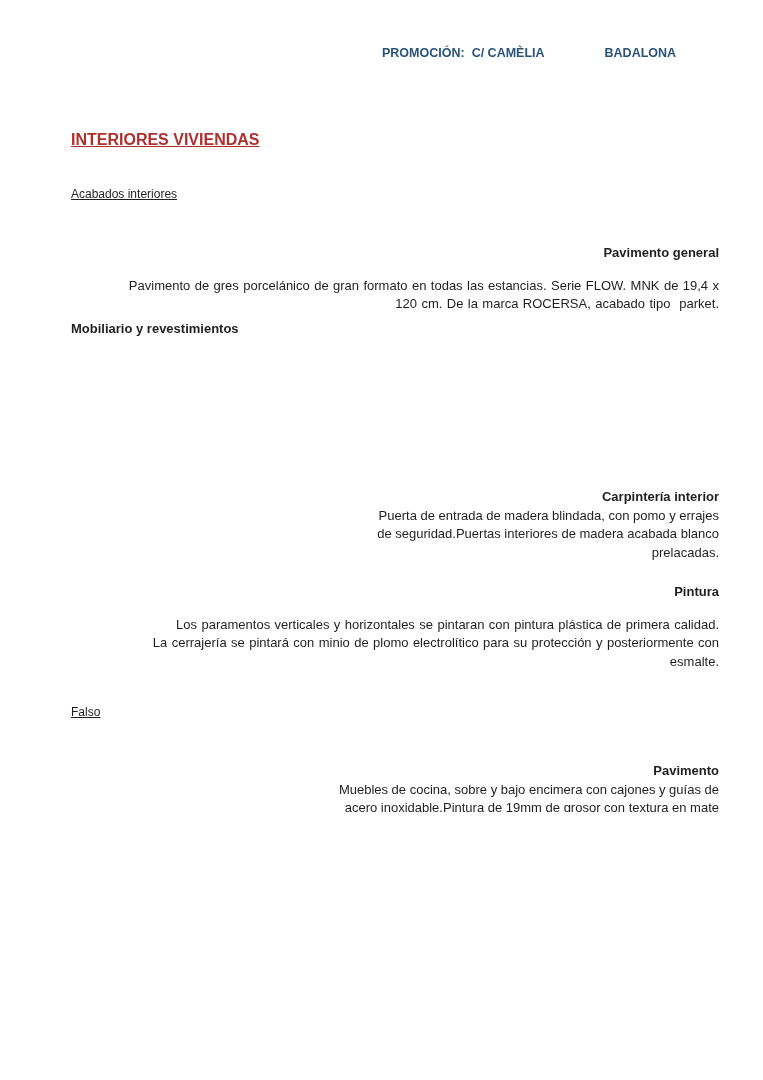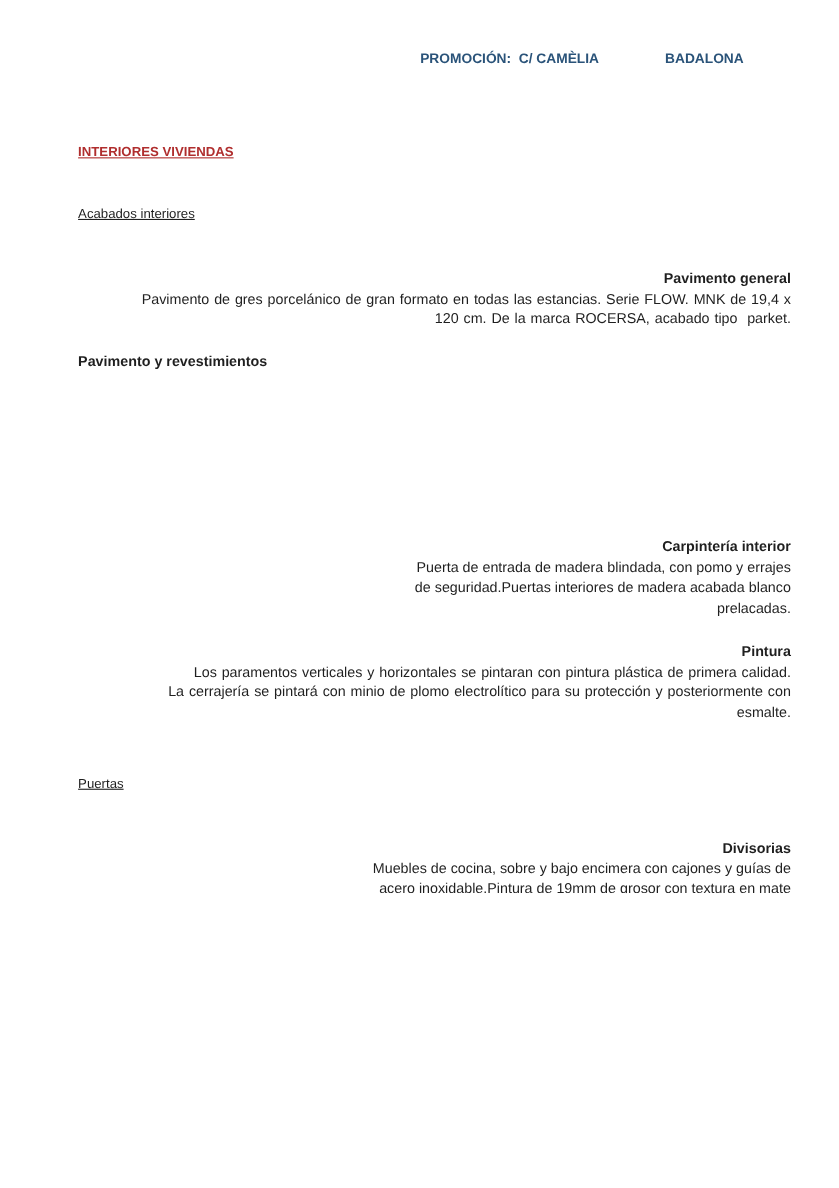--- a/index.html
+++ b/index.html
@@ -21,21 +21,21 @@
     color: #2A5379;
     white-space: nowrap;
   }
   .header .street { margin-left: 7px; }
   .header .city   { margin-left: 60px; }
   .main-title {
     position: absolute;
     left: 71px;
     top: 131px;
     margin: 0;
-    font-size: 12px;
+    font-size: 16px;
     font-weight: bold;
     color: #B02E2E;
     text-decoration: underline;
   }
   .section-heading {
     position: absolute;
     left: 71px;
     margin: 0;
     font-size: 12px;
     font-weight: normal;
@@ -56,21 +56,21 @@
     font-weight: bold;
     line-height: 18.7px;
   }
   .block p {
     margin: 0;
     font-size: 13px;
     line-height: 18.7px;
     white-space: pre-wrap;
     width: 648px;
   }
-  .block p.wide { word-spacing: 0.8px; }
+  .block p.wide { word-spacing: 0.8px; margin-top: 14px; }
 </style>
 </head>
 <body>
 
 <div class="page">
 
   <div class="header">
     <span>PROMOCIÓN:</span><span class="street">C/ CAMÈLIA</span><span class="city">BADALONA</span>
   </div>
 
@@ -78,41 +78,41 @@
 
   <h2 class="section-heading heading-acabados">Acabados interiores</h2>
 
   <section class="block block-pavimento">
     <h3>Pavimento general</h3>
     <p class="wide">Pavimento de gres porcelánico de gran formato en todas las estancias. Serie FLOW. MNK de 19,4 x
 120 cm. De la marca ROCERSA, acabado tipo  parket.</p>
   </section>
 
   <section class="block block-divisorias">
-    <h3>Pavimento y revestimientos</h3>
+    <h3>Mobiliario y revestimientos</h3>
   </section>
 
   <section class="block block-pintura">
     <h3>Pintura</h3>
     <p class="wide">Los paramentos verticales y horizontales se pintaran con pintura plástica de primera calidad.
 La cerrajería se pintará con minio de plomo electrolítico para su protección y posteriormente con
 esmalte.</p>
   </section>
 
   <section class="block block-carpinteria">
     <h3>Carpintería interior</h3>
     <p>Puerta de entrada de madera blindada, con pomo y errajes
 de seguridad.Puertas interiores de madera acabada blanco
 prelacadas.</p>
   </section>
 
-  <h2 class="section-heading heading-cocina">Puertas</h2>
+  <h2 class="section-heading heading-cocina">Falso</h2>
 
   <section class="block block-mobiliario">
-    <h3>Divisorias</h3>
+    <h3>Pavimento</h3>
     <p>Muebles de cocina, sobre y bajo encimera con cajones y guías de
 acero inoxidable.Pintura de 19mm de grosor con textura en mate
 por el exterior.
 Interior de puertas y estantes con laminado
 sintético. Bisagras ocultas de acero inoxidable igual
 que los tiradores.</p>
   </section>
 
 </div>
 

